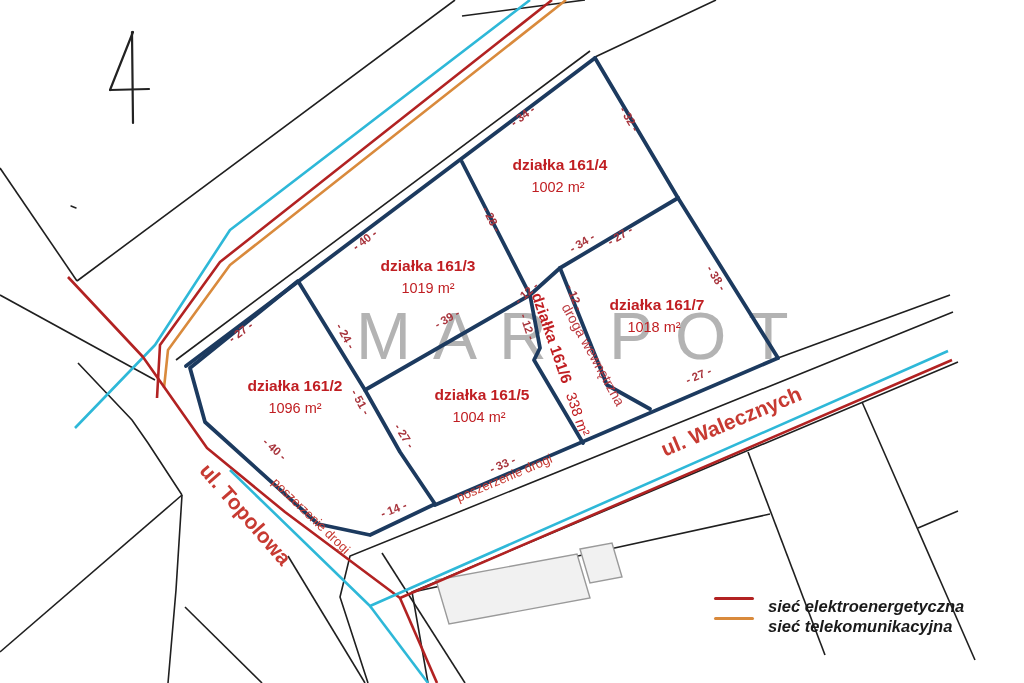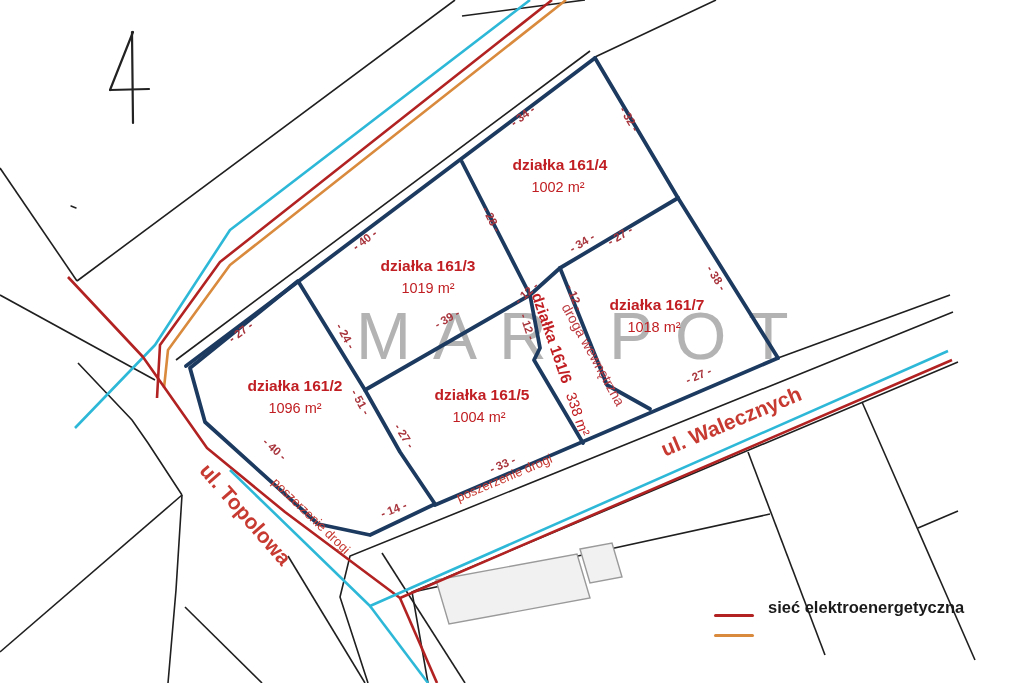--- a/index.html
+++ b/index.html
@@ -17,21 +17,21 @@
   .u-water{stroke:#2eb8d8;}
   .u-tel{stroke:#d98a3c;}
   .pname{fill:#c01e22;font-weight:bold;font-size:15.5px;text-anchor:middle;}
   .parea{fill:#c01e22;font-size:14.5px;text-anchor:middle;}
   .dim{fill:#a8343c;font-weight:bold;font-size:11.5px;text-anchor:middle;}
   .street{fill:#c73a32;font-weight:bold;font-size:21px;text-anchor:middle;}
   .smallroad{fill:#c73a32;font-size:13px;text-anchor:middle;}
   .introad{fill:#bc3a40;font-size:14px;text-anchor:middle;}
   .bldg{fill:#f1f1f1;stroke:#9a9a9a;stroke-width:1.4;}
   #legend{position:absolute;left:714px;top:597px;z-index:3;}
-  .lg-row{display:flex;align-items:flex-end;height:20px;}
+  .lg-row{display:flex;align-items:flex-start;height:20px;font-style:italic;}
   .lg-line{width:40px;height:3px;border-radius:2px;margin-right:14px;flex:0 0 auto;}
   .lg-power{background:#b22222;}
   .lg-water{background:#2eb8d8;}
   .lg-tel{background:#d98a3c;}
   .lg-label{font-size:16.5px;font-weight:bold;color:#1a1a1a;white-space:nowrap;}
 </style>
 </head>
 <body>
 
 <div id="stage">
@@ -147,16 +147,17 @@
     </g>
   </svg>
 
   <div id="legend">
     <div class="lg-row">
       <span class="lg-line lg-power"></span>
       <span class="lg-label">sieć elektroenergetyczna</span>
     </div>
     <div class="lg-row">
       <span class="lg-line lg-tel"></span>
+      <span class="lg-label">sieć telekomunikacyjna</span>
     </div>
   </div>
 
 </div>
 
 </body></html>

